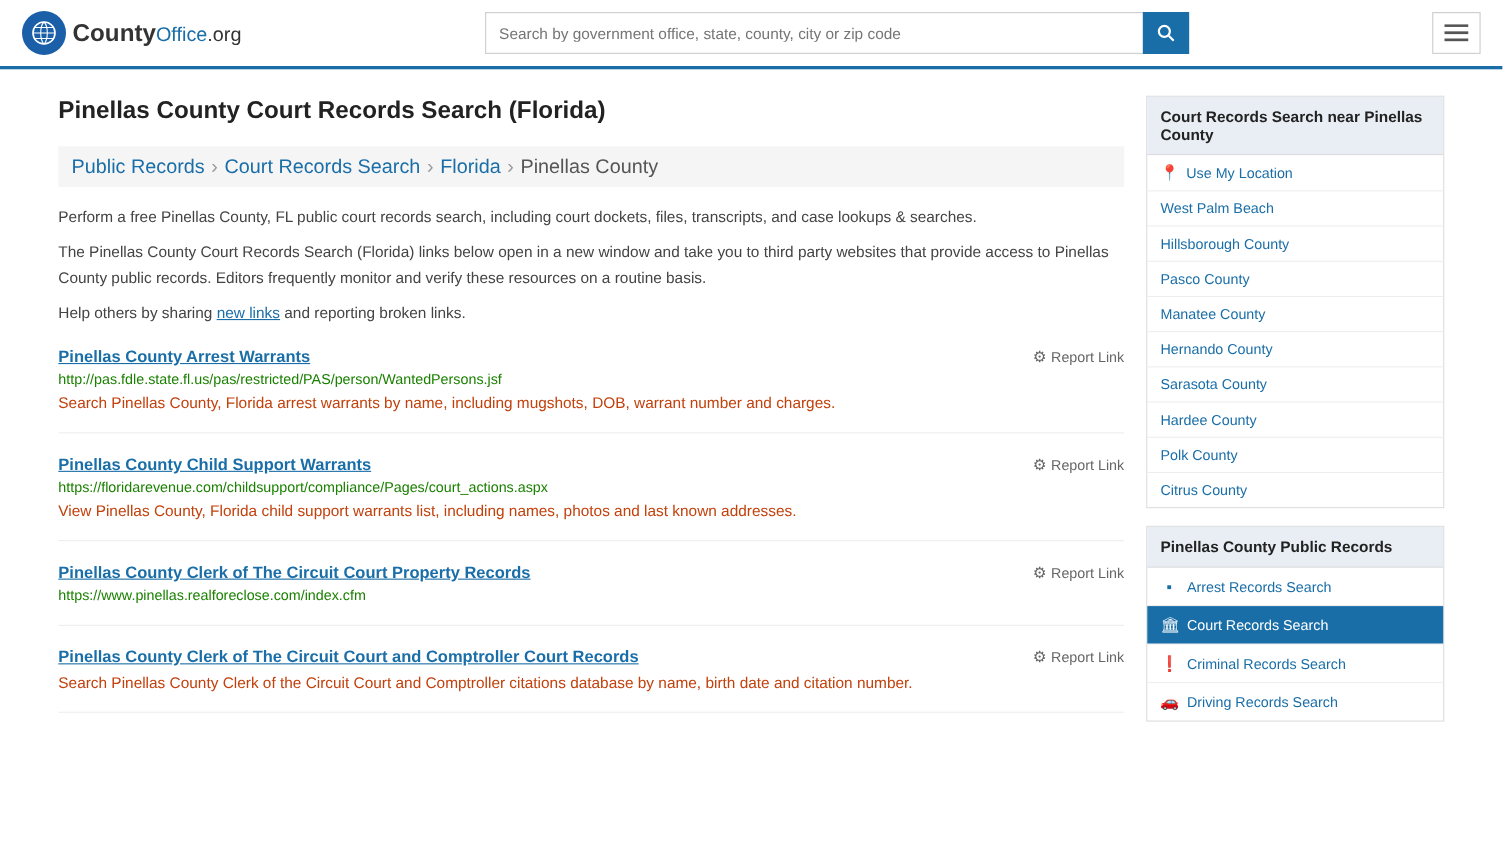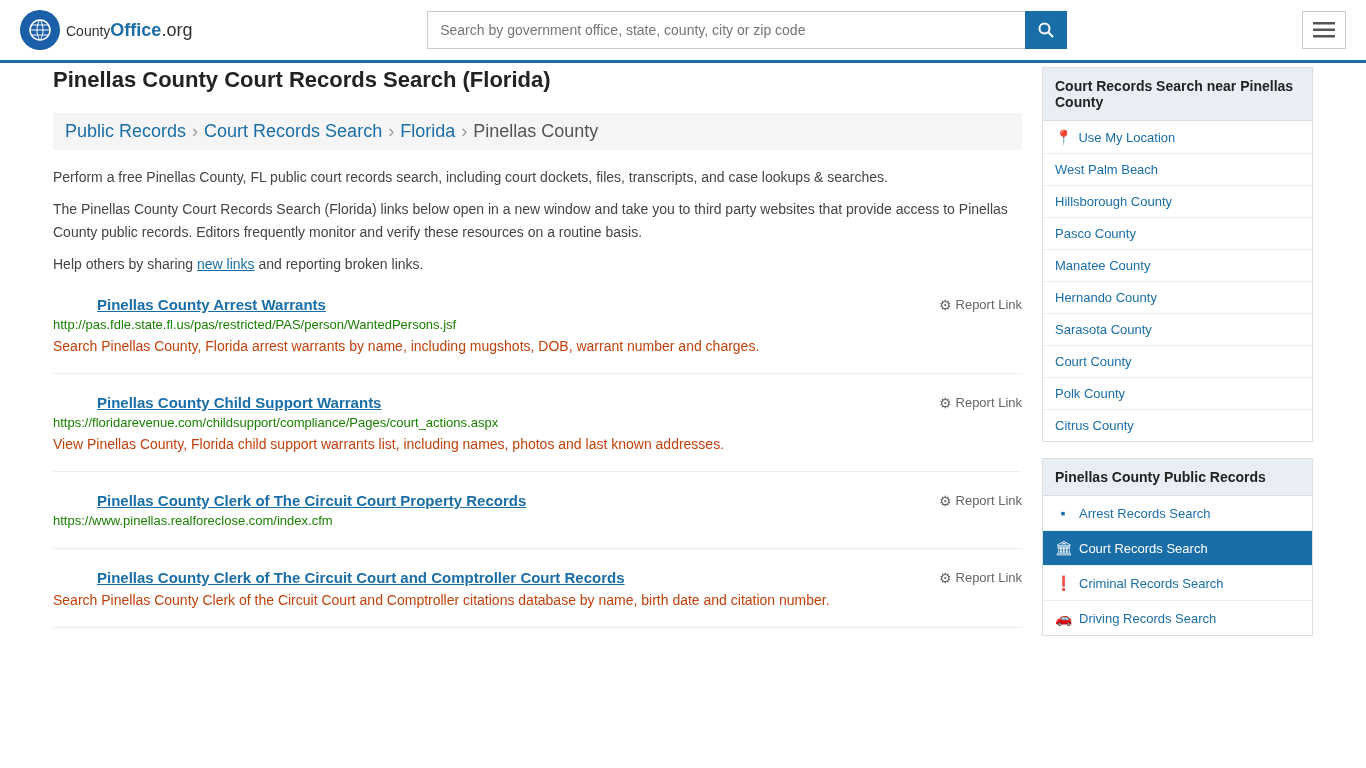--- a/index.html
+++ b/index.html
@@ -67,21 +67,21 @@
       color: #555;
       height: 38px;
       display: flex;
       align-items: center;
     }
 
     
     .page-content {
       max-width: 1300px;
       margin: 0 auto;
-      padding: 4px 20px;
+      padding: 24px 20px;
       display: flex;
       gap: 20px;
     }
     .main-content {
       flex: 1;
     }
     .sidebar {
       width: 271px;
       flex-shrink: 0;
     }
@@ -135,23 +135,22 @@
       font-size: 15px;
       font-weight: bold;
       color: #1a6ea8;
       text-decoration: underline;
       cursor: pointer;
       display: inline;
     }
     .result-header {
       display: flex;
       justify-content: space-between;
-      align-items: flex-end;
+      align-items: center;
       margin-bottom: 4px;
-      margin-left: 44px;
     }
     .report-link {
       display: flex;
       align-items: center;
       gap: 4px;
       font-size: 13px;
       color: #666;
       cursor: pointer;
       white-space: nowrap;
       margin-left: 10px;
@@ -258,21 +257,21 @@
       <svg width="24" height="24" viewBox="0 0 24 24" fill="none">
         <circle cx="12" cy="12" r="10" stroke="white" stroke-width="1.5"></circle>
         <path d="M12 2 C8 6 8 18 12 22" stroke="white" stroke-width="1"></path>
         <path d="M12 2 C16 6 16 18 12 22" stroke="white" stroke-width="1"></path>
         <line x1="2" y1="12" x2="22" y2="12" stroke="white" stroke-width="1"></line>
         <line x1="4" y1="7" x2="20" y2="7" stroke="white" stroke-width="1"></line>
         <line x1="4" y1="17" x2="20" y2="17" stroke="white" stroke-width="1"></line>
       </svg>
     </div>
     <div>
-      <span style="font-weight:normal;font-size:14px;color:#333;">County</span><span style="font-weight:bold;font-size:18px;color:#1a6ea8;">Office</span><span style="font-size:18px;color:#333;">.org</span>
+      <span style="font-weight:bold;font-size:22px;color:#333;">County</span><span style="font-weight:normal;font-size:18px;color:#1a6ea8;">Office</span><span style="font-size:18px;color:#333;">.org</span>
     </div>
   </div>
 
   <div class="search-area">
     <input class="search-input" type="text" placeholder="Search by government office, state, county, city or zip code" style="">
     <button class="search-btn">
       <svg width="16" height="16" viewBox="0 0 16 16" fill="white">
         <circle cx="6.5" cy="6.5" r="5" stroke="white" stroke-width="2" fill="none"></circle>
         <line x1="10.5" y1="10.5" x2="15" y2="15" stroke="white" stroke-width="2"></line>
       </svg>
@@ -377,21 +376,21 @@
           <li>
             <a href="#">Manatee County</a>
           </li>
           <li>
             <a href="#">Hernando County</a>
           </li>
           <li>
             <a href="#">Sarasota County</a>
           </li>
           <li>
-            <a href="#">Court County</a>
+            <a href="#">Hardee County</a>
           </li>
           <li>
             <a href="#">Polk County</a>
           </li>
           <li>
             <a href="#">Citrus County</a>
           </li>
         </ul>
     </div>
 

